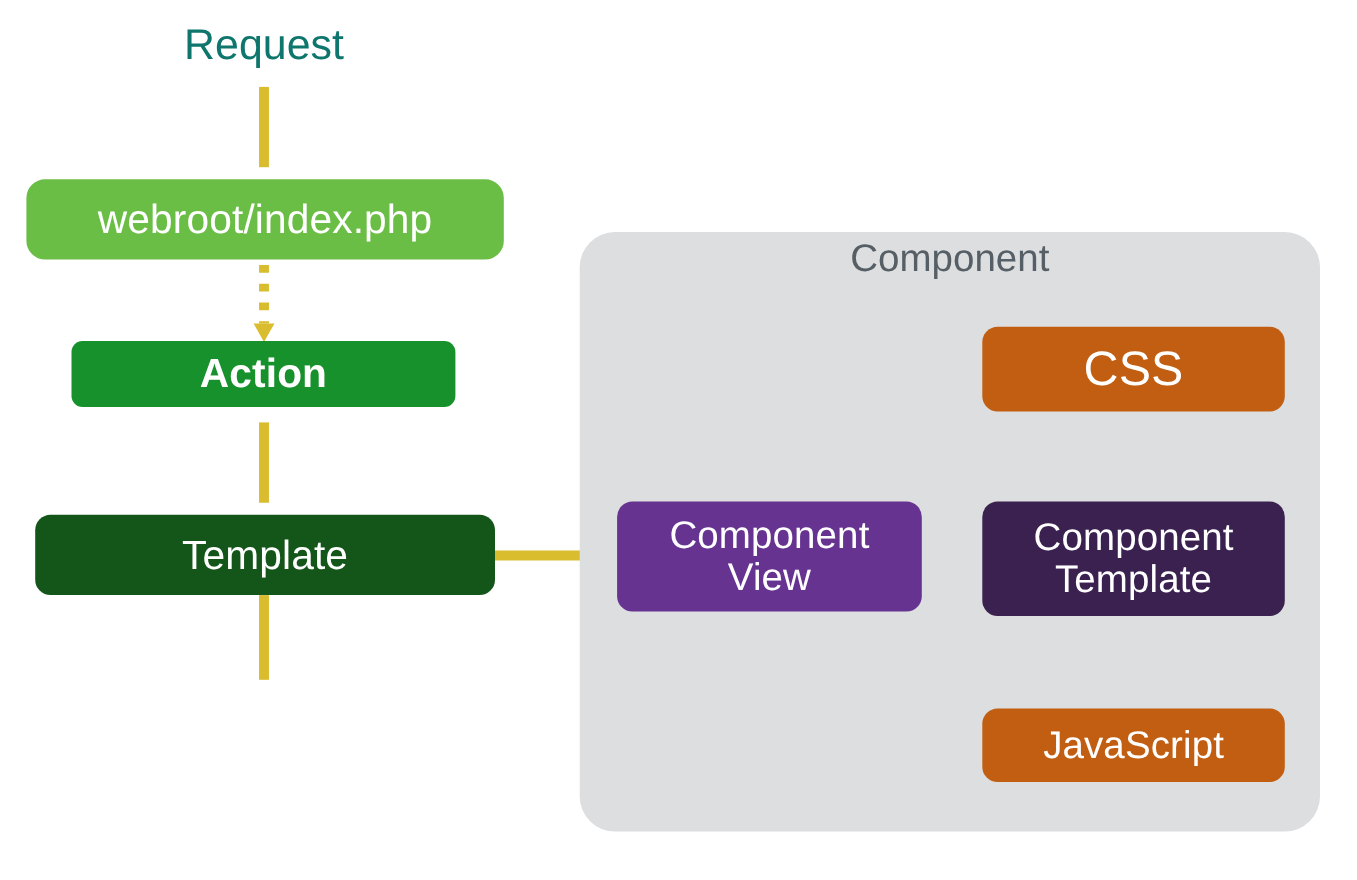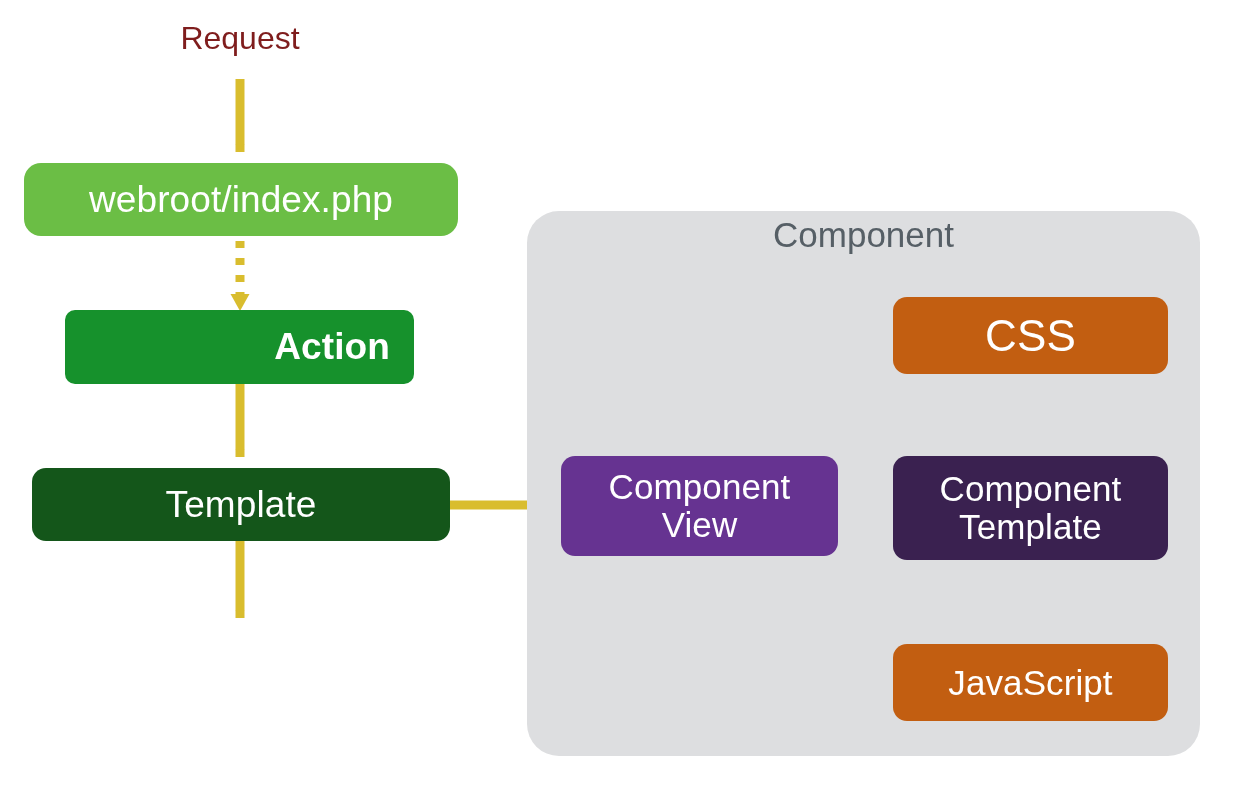--- a/index.html
+++ b/index.html
@@ -37,30 +37,30 @@
     color: #ffffff;
     border-radius: 14px;
     box-sizing: border-box;
     line-height: 1.08;
     letter-spacing: 0.1px;
     z-index: 3;
   }
   .node .node-label {
     display: block;
     width: 100%;
-    padding: 0 24px;
+    padding: 0 13px;
     box-sizing: border-box;
     white-space: pre-line;
   }
 
   
   .plain-label {
     position: absolute;
-    color: #7f1d1d;
-    font-size: 32px;
+    color: #0f766e;
+    font-size: 39px;
     line-height: 1;
     text-align: center;
     z-index: 3;
   }
 
   
   #component-panel {
     position: absolute;
     left: 527px;
     top: 211px;
@@ -82,26 +82,25 @@
   }
 
   
   #node-webroot {
     left: 24px;  top: 163px;  width: 434px;  height: 73px;
     background: #6bbe45;
     font-size: 37px;
     border-radius: 17px;
   }
   #node-action {
-    left: 65px;  top: 310px;  width: 349px;  height: 74px;
+    left: 65px;  top: 310px;  width: 349px;  height: 60px;
     background: #16912c;
     font-size: 37px;
     font-weight: bold;
     border-radius: 10px;
-    text-align: right;
   }
   #node-template {
     left: 32px;  top: 468px;  width: 418px;  height: 73px;
     background: #14561a;
     font-size: 37px;
     border-radius: 14px;
   }
   #node-component-view {
     left: 561px; top: 456px; width: 277px; height: 100px;
     background: #663391;
@@ -114,21 +113,21 @@
     font-size: 35px;
     border-radius: 14px;
   }
   #node-css {
     left: 893px; top: 297px; width: 275px; height: 77px;
     background: #c25e11;
     font-size: 44px;
     border-radius: 14px;
   }
   #node-javascript {
-    left: 893px; top: 644px; width: 275px; height: 77px;
+    left: 893px; top: 644px; width: 275px; height: 67px;
     background: #c25e11;
     font-size: 35px;
     border-radius: 14px;
   }
 
   #label-request  { left: 90px;  top: 22px;  width: 300px; }
   #label-response { left: 90px;  top: 636px; width: 300px; }
 </style>
 </head>
 <body>

